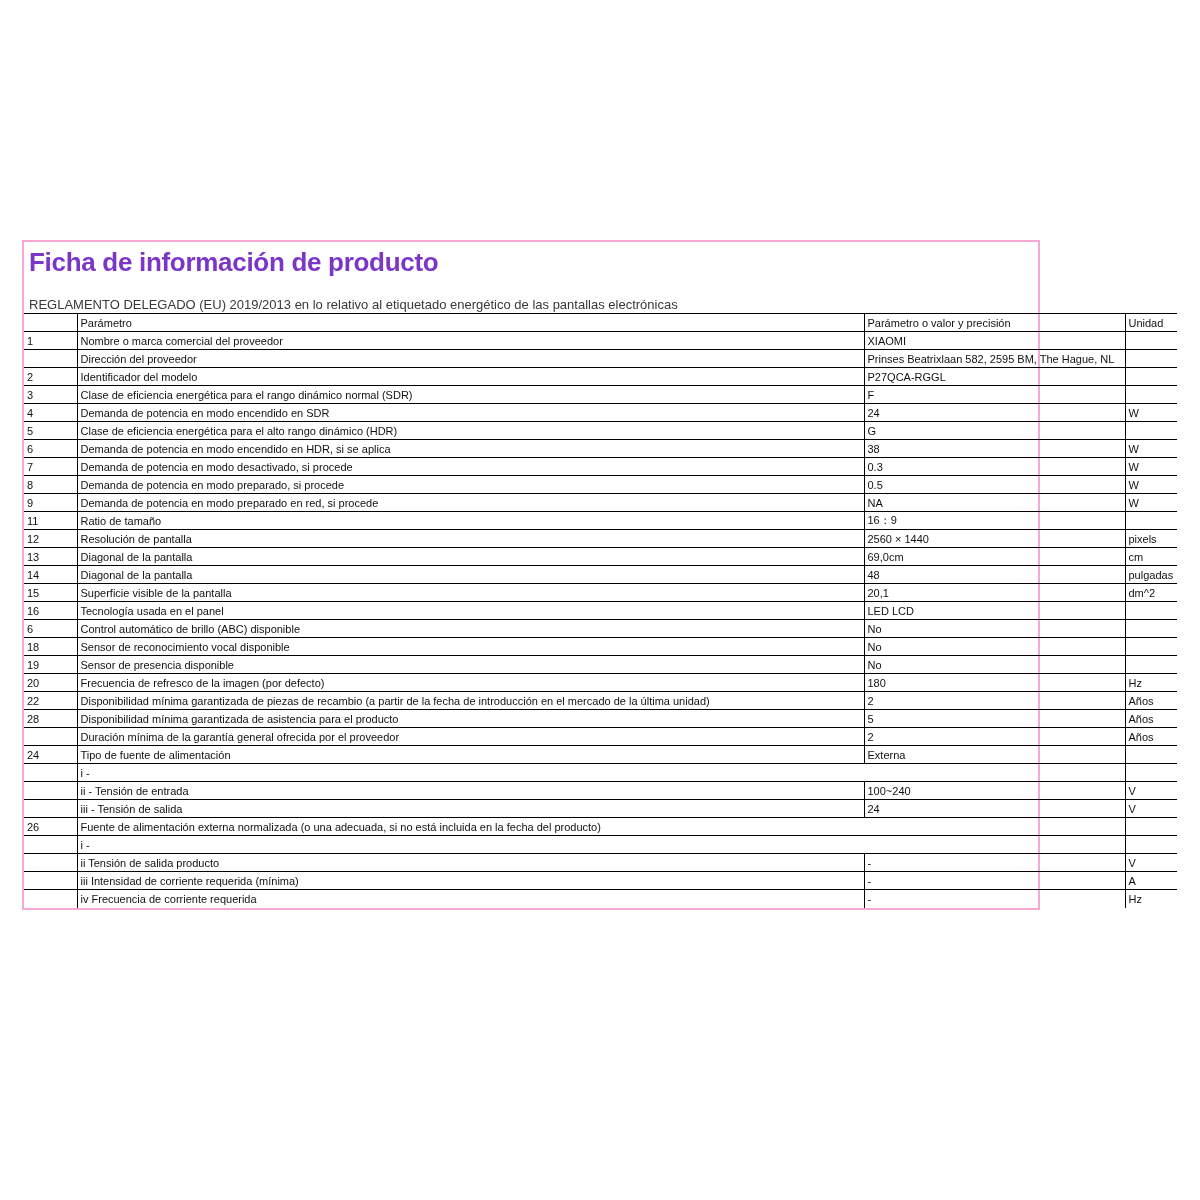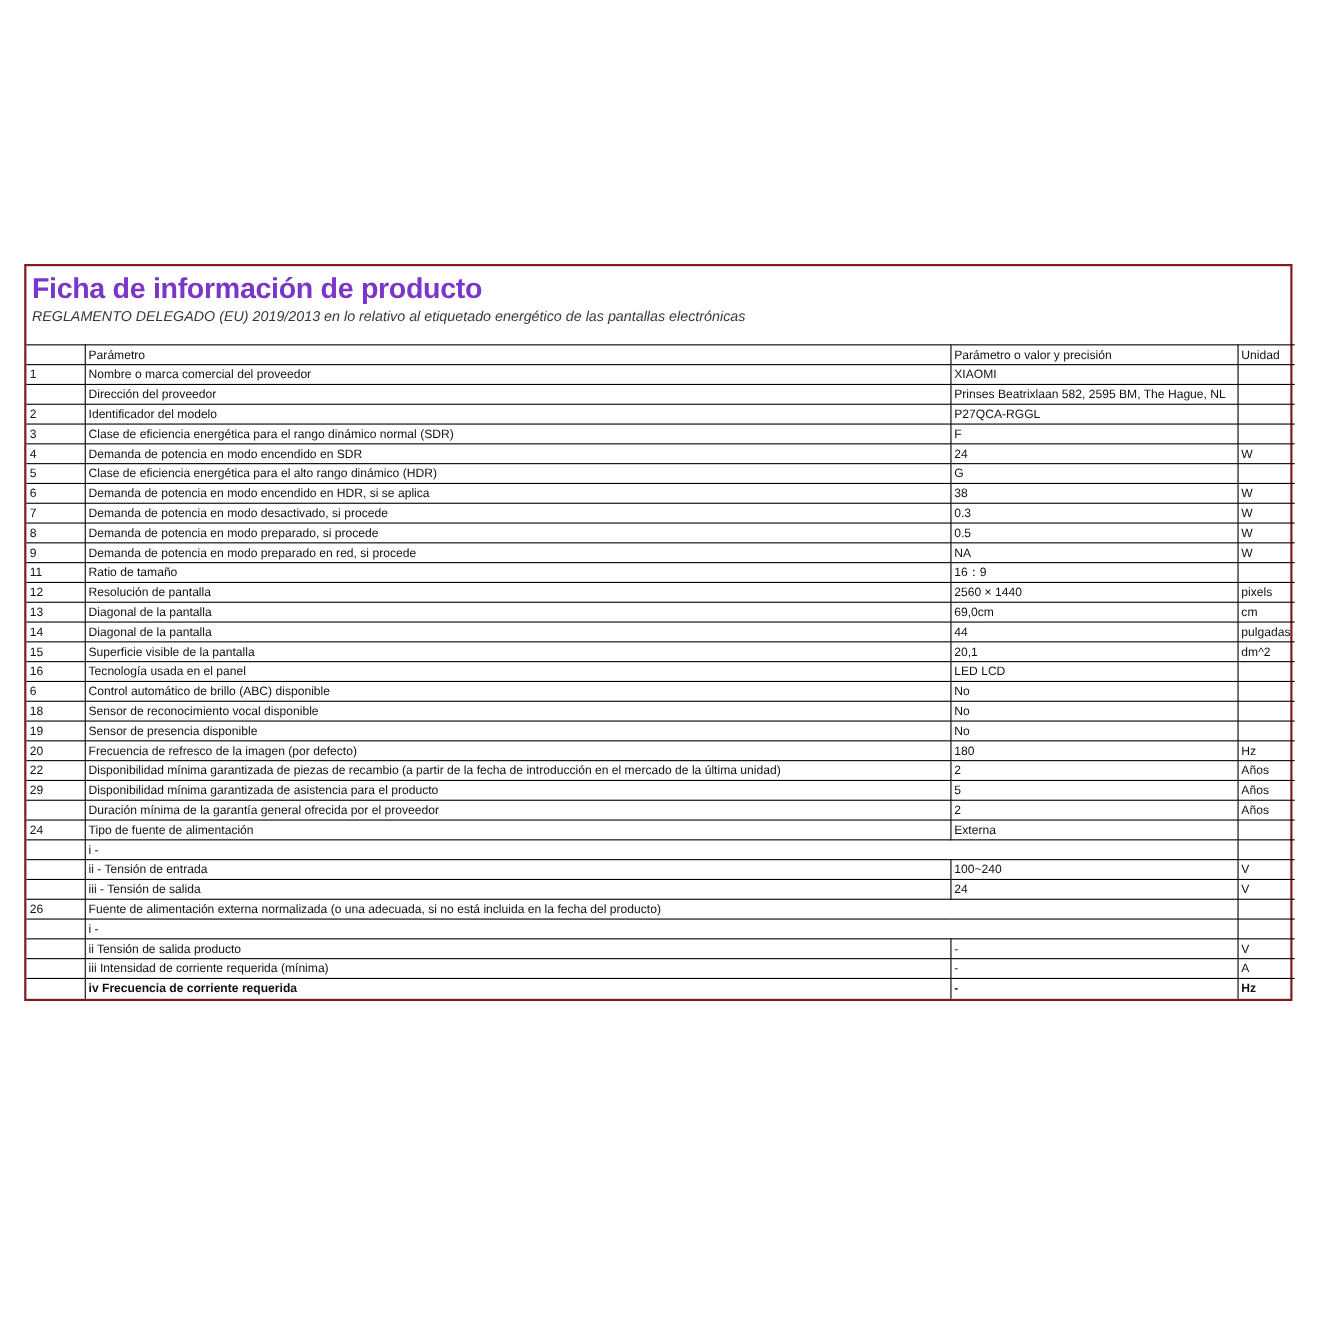--- a/index.html
+++ b/index.html
@@ -2,43 +2,42 @@
 <html><head>
 <meta charset="utf-8">
 <style>
   html, body { margin: 0; padding: 0; background: #ffffff; }
   body {
     width: 1200px; height: 1200px; position: relative;
     font-family: "Liberation Sans", sans-serif;
     color: #1a1a1a;
   }
   .sheet {
-    position: absolute; left: 22px; top: 240px; width: 1153px;
+    position: absolute; left: 22px; top: 240px; width: 1018px;
     box-sizing: border-box;
-    border: 2px solid #7f1d1d;
+    border: 2px solid #f9a8d4;
     background: #ffffff;
   }
   .title-block {
     box-sizing: border-box;
     height: 71px;
     padding: 6px 8px 0 5px;
     overflow: hidden;
   }
   .title {
     font-size: 26px;
     font-weight: bold;
     line-height: 1.12;
     letter-spacing: -0.3px;
   }
   .subtitle {
     font-size: 13px;
     color: #383838;
-    margin-top: 3px;
+    margin-top: 20px;
     white-space: nowrap;
-    font-style: italic;
   }
   table.fiche {
     border-collapse: collapse;
     table-layout: fixed;
     width: 100%;
   }
   table.fiche th, table.fiche td {
     border: 1px solid #000000;
     height: 18px;
     box-sizing: border-box;
@@ -46,21 +45,21 @@
     font-size: 11px;
     font-weight: normal;
     text-align: left;
     vertical-align: middle;
     white-space: nowrap;
     overflow: hidden;
     color: #111111;
   }
   table.fiche tr > *:first-child { border-left: none; }
   table.fiche tr > *:last-child  { border-right: none; }
-  table.fiche tbody tr:last-child td { border-bottom: none; font-weight: bold; }
+  table.fiche tbody tr:last-child td { border-bottom: none; }
 </style>
 </head>
 <body>
 
 <div class="sheet">
   <div class="title-block">
     <div class="title" style="color: rgb(123, 53, 201);">Ficha de información de producto</div>
     <div class="subtitle">REGLAMENTO DELEGADO (EU) 2019/2013 en lo relativo al etiquetado energético de las pantallas electrónicas</div>
   </div>
   <table class="fiche">
@@ -153,21 +152,21 @@
         </tr>
         <tr>
           <td>13</td>
           <td>Diagonal de la pantalla</td>
           <td>69,0cm</td>
           <td>cm</td>
         </tr>
         <tr>
           <td>14</td>
           <td>Diagonal de la pantalla</td>
-          <td>44</td>
+          <td>48</td>
           <td>pulgadas</td>
         </tr>
         <tr>
           <td>15</td>
           <td>Superficie visible de la pantalla</td>
           <td>20,1</td>
           <td>dm^2</td>
         </tr>
         <tr>
           <td>16</td>
@@ -199,21 +198,21 @@
           <td>180</td>
           <td>Hz</td>
         </tr>
         <tr>
           <td>22</td>
           <td>Disponibilidad mínima garantizada de piezas de recambio (a partir de la fecha de introducción en el mercado de la última unidad)</td>
           <td>2</td>
           <td>Años</td>
         </tr>
         <tr>
-          <td>29</td>
+          <td>28</td>
           <td>Disponibilidad mínima garantizada de asistencia para el producto</td>
           <td>5</td>
           <td>Años</td>
         </tr>
         <tr>
           <td></td>
           <td>Duración mínima de la garantía general ofrecida por el proveedor</td>
           <td>2</td>
           <td>Años</td>
         </tr>

